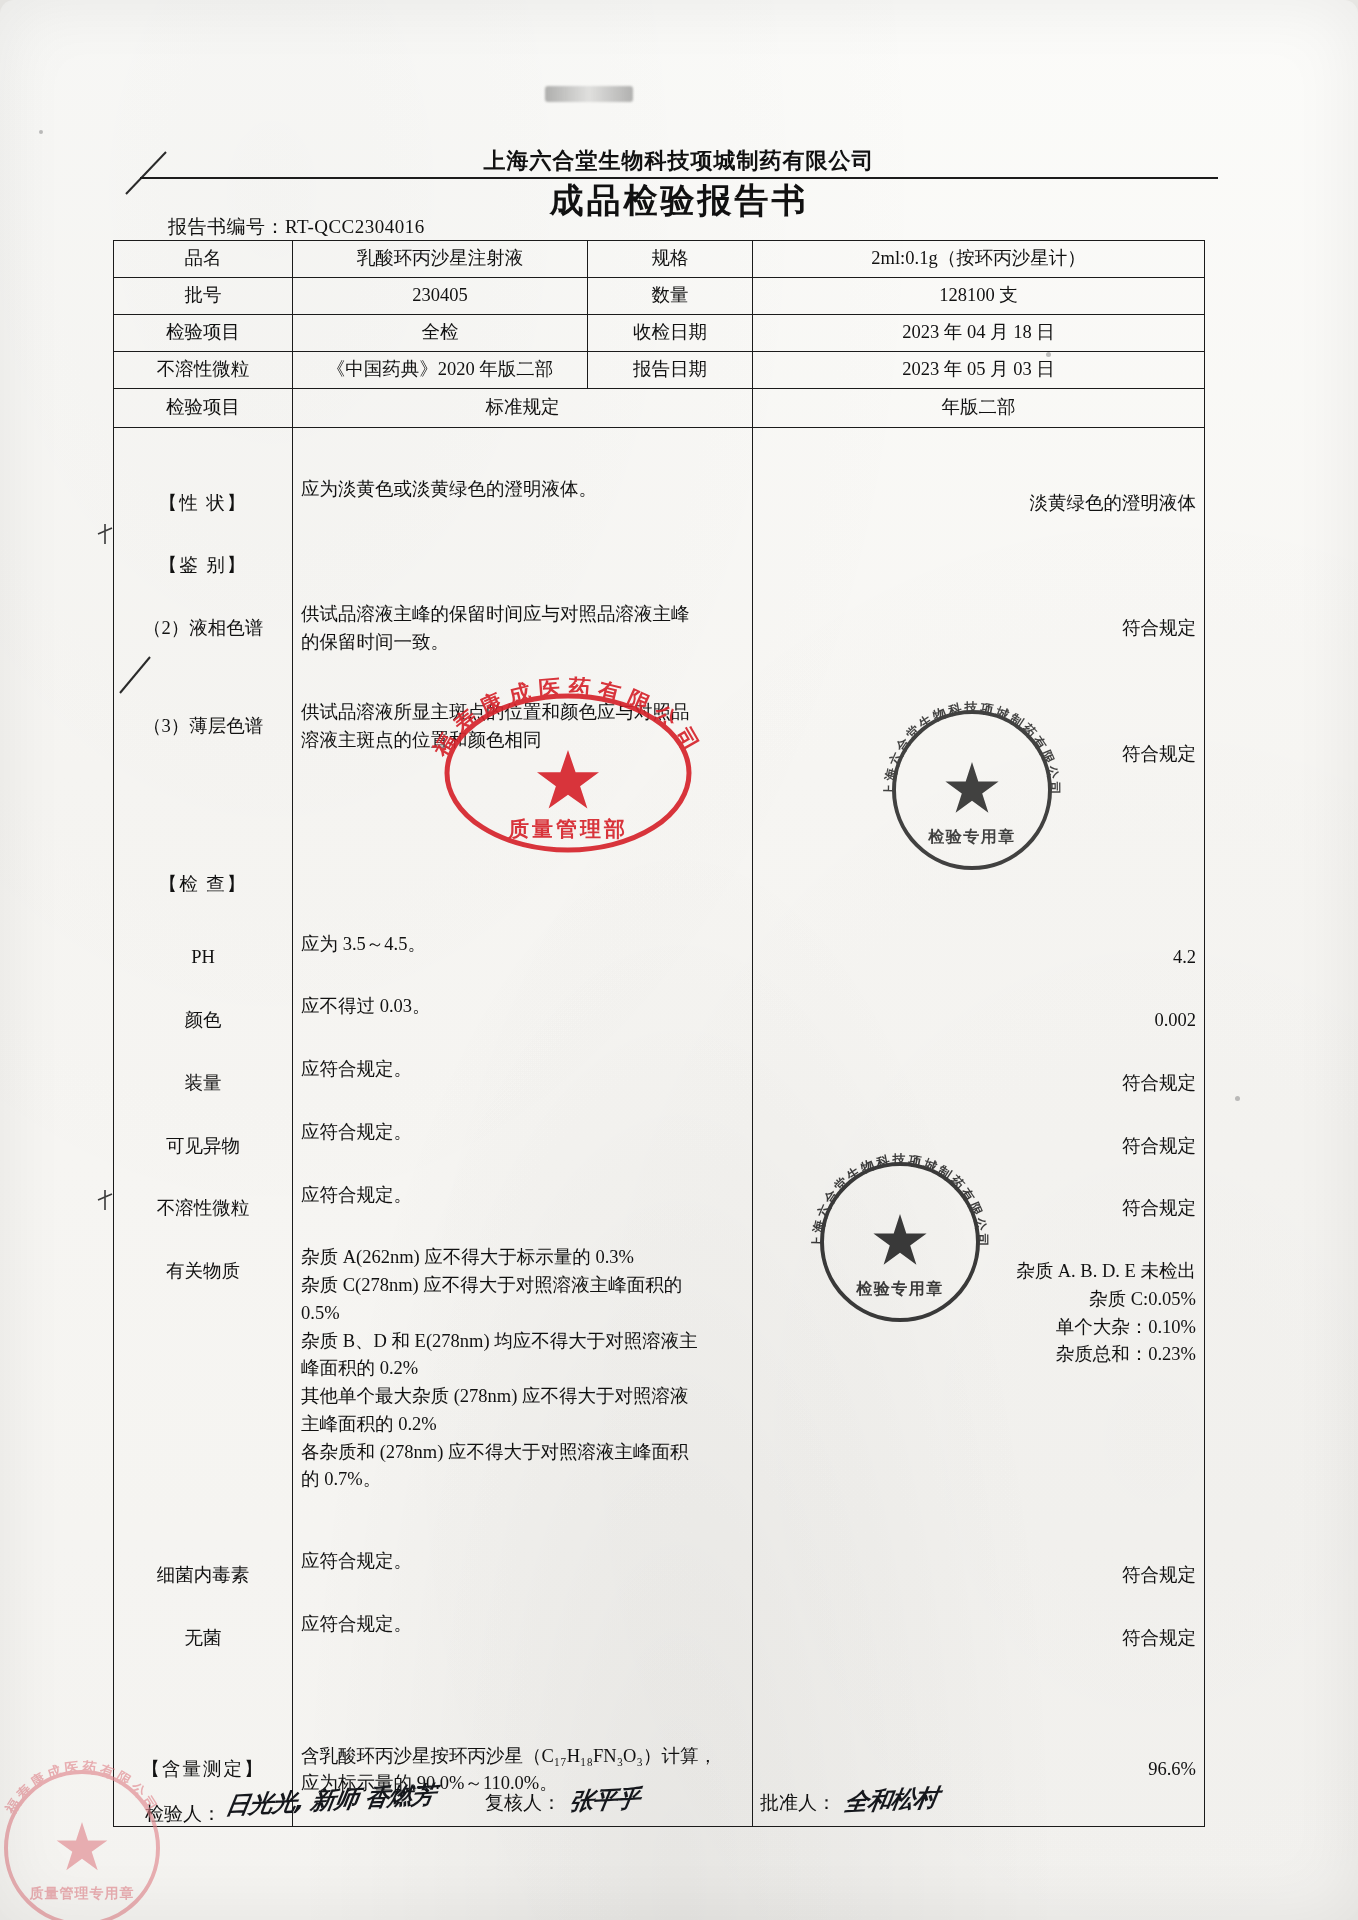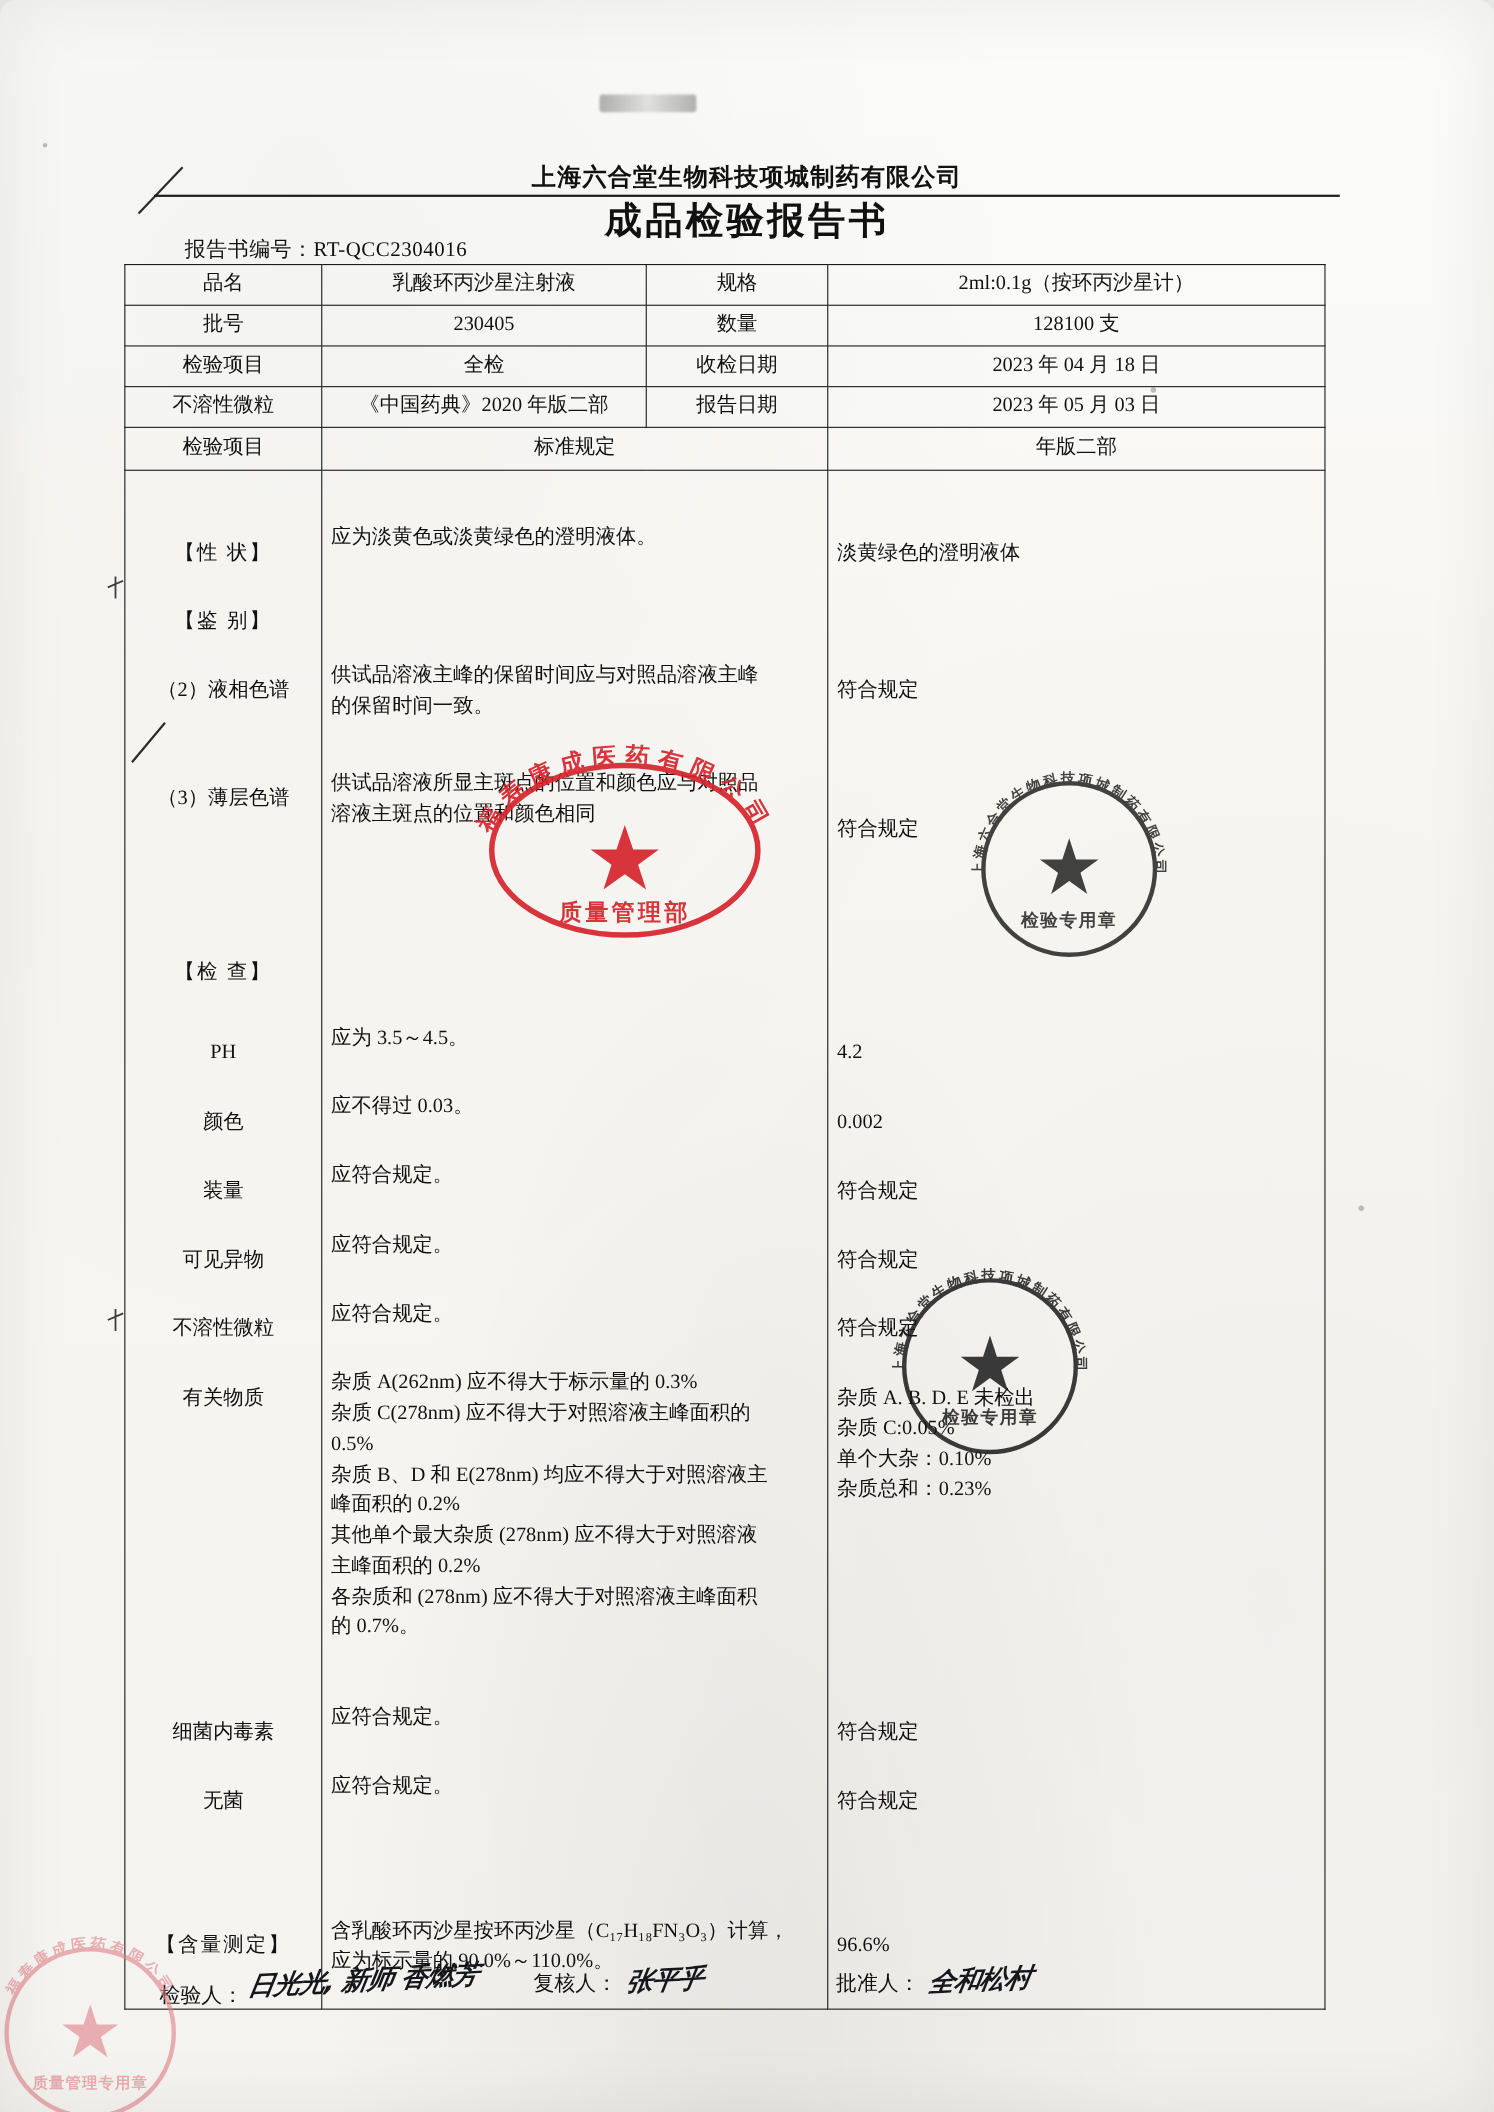--- a/index.html
+++ b/index.html
@@ -216,21 +216,21 @@
 峰面积的 0.2%
 其他单个最大杂质 (278nm) 应不得大于对照溶液
 主峰面积的 0.2%
 各杂质和 (278nm) 应不得大于对照溶液主峰面积
 的 0.7%。</div>
           <div style="height:35px;">应符合规定。</div>
           <div style="height:104px;">应符合规定。</div>
           <div>含乳酸环丙沙星按环丙沙星（C₁₇H₁₈FN₃O₃）计算，
 应为标示量的 90.0%～110.0%。</div>
         </td>
-        <td class="res-cell" style="padding-top:20px;">
+        <td class="res-cell" style="padding-top:20px;text-align:right;">
           <div style="height:35px;">淡黄绿色的澄明液体</div>
           <div style="height:35px;"></div>
           <div style="height:70px;">符合规定</div>
           <div style="height:130px;">
 符合规定</div>
           <div style="height:46px;"></div>
           <div style="height:35px;">4.2</div>
           <div style="height:35px;">0.002</div>
           <div style="height:35px;">符合规定</div>
           <div style="height:35px;">符合规定</div>

